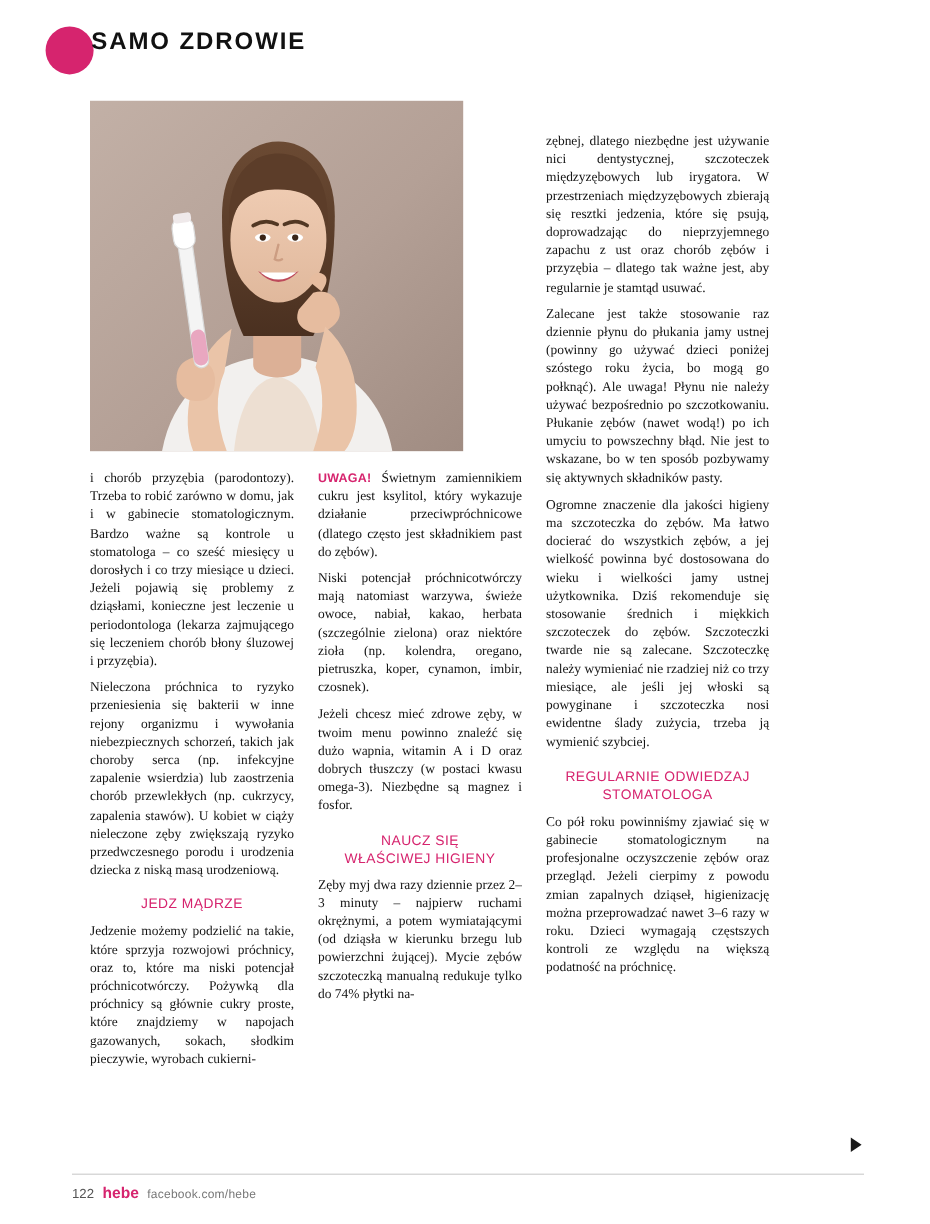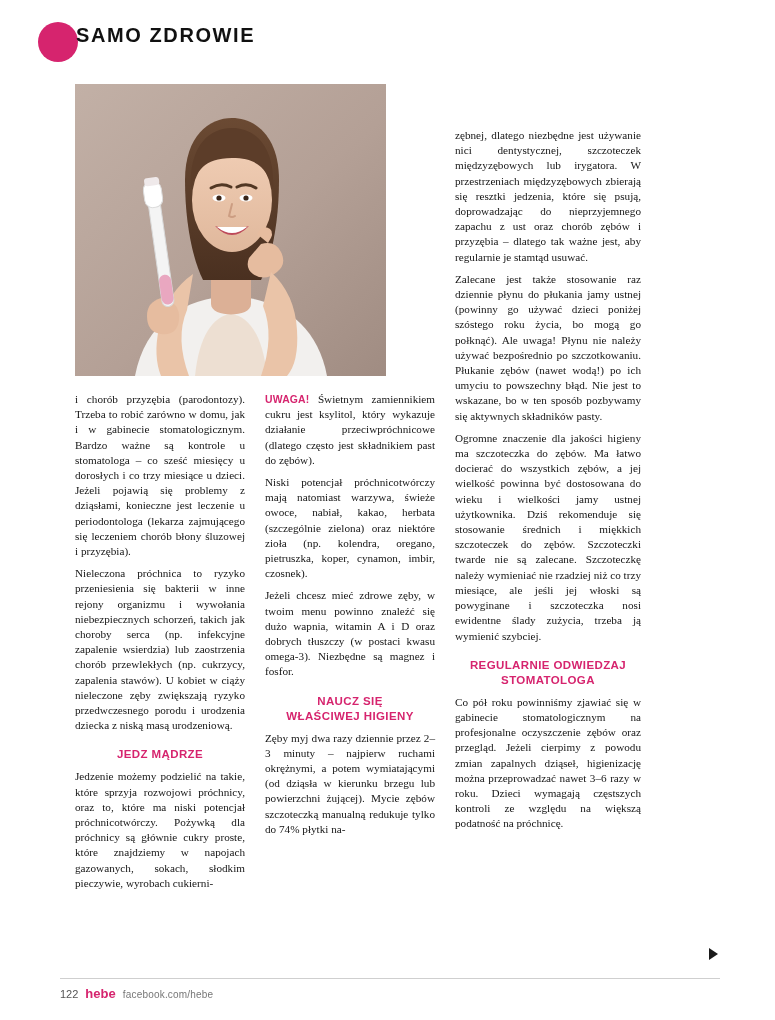--- a/index.html
+++ b/index.html
@@ -76,26 +76,26 @@
     font-size: 11.2px;
     line-height: 15.2px;
     text-align: justify;
     color: #141414;
   }
   .col p { margin: 0 0 0 0; text-indent: 0; }
   .col p + p { margin-top: 7px; }
 
   .col1 { left: 75px; top: 392px; width: 170px; }
   .col2 { left: 265px; top: 392px; width: 170px; }
-  .col3 { left: 455px; top: 128px; width: 186px; }
+  .col3 { left: 455px; top: 111px; width: 186px; }
 
   .subhead {
     color: #d6246e;
     font-family: "Liberation Sans", sans-serif;
-    font-weight: bold;
+    font-weight: normal;
     font-size: 11.5px;
     letter-spacing: 0.4px;
     text-align: center;
     line-height: 15px;
     margin: 14px 0 7px 0;
   }
   .uwaga {
     color: #d6246e;
     font-family: "Liberation Sans", sans-serif;
     font-weight: bold;

